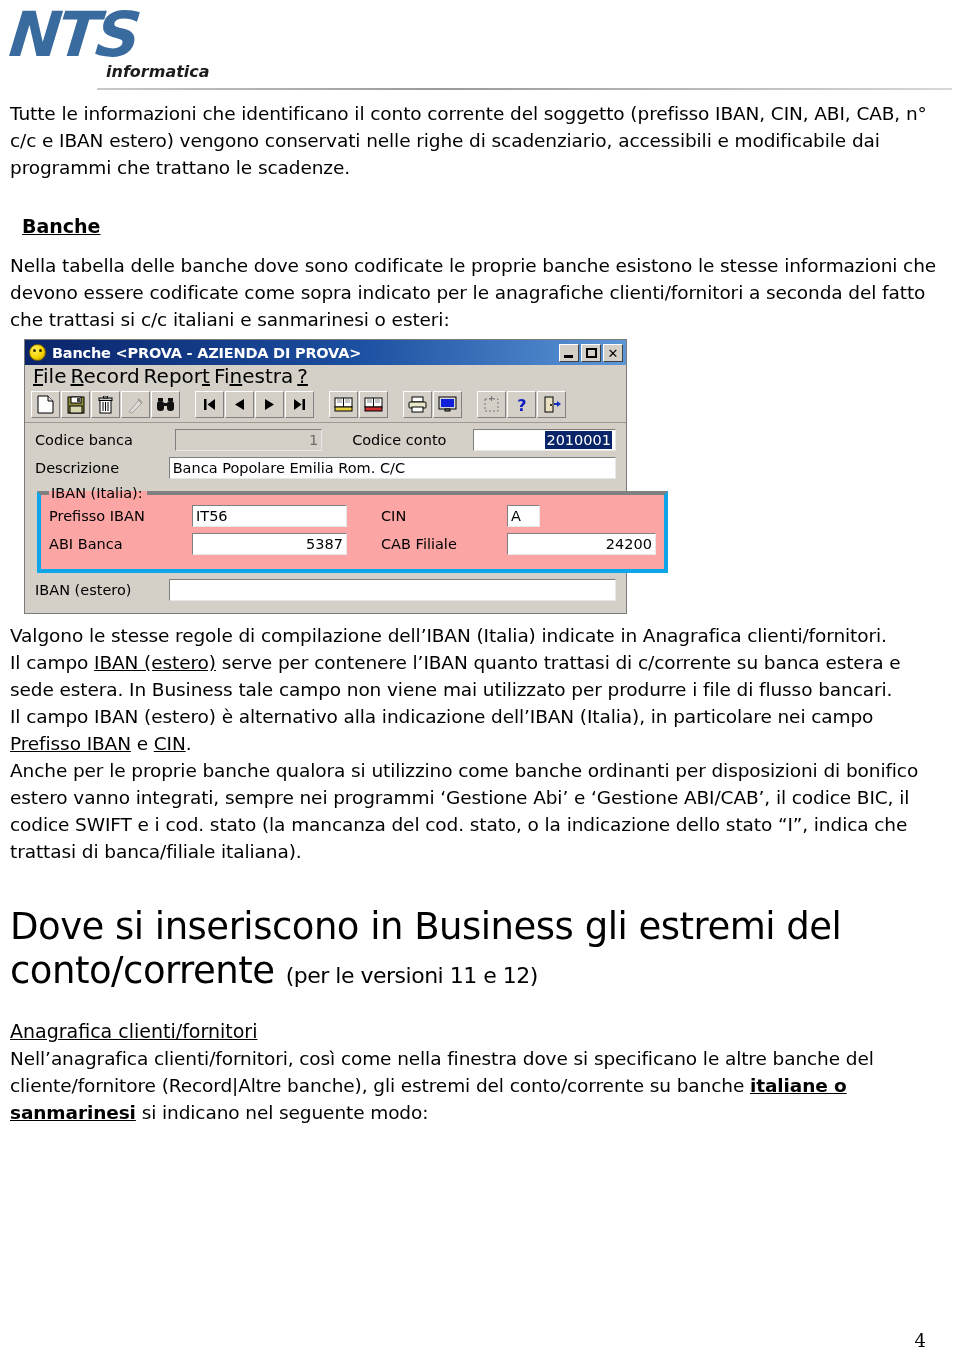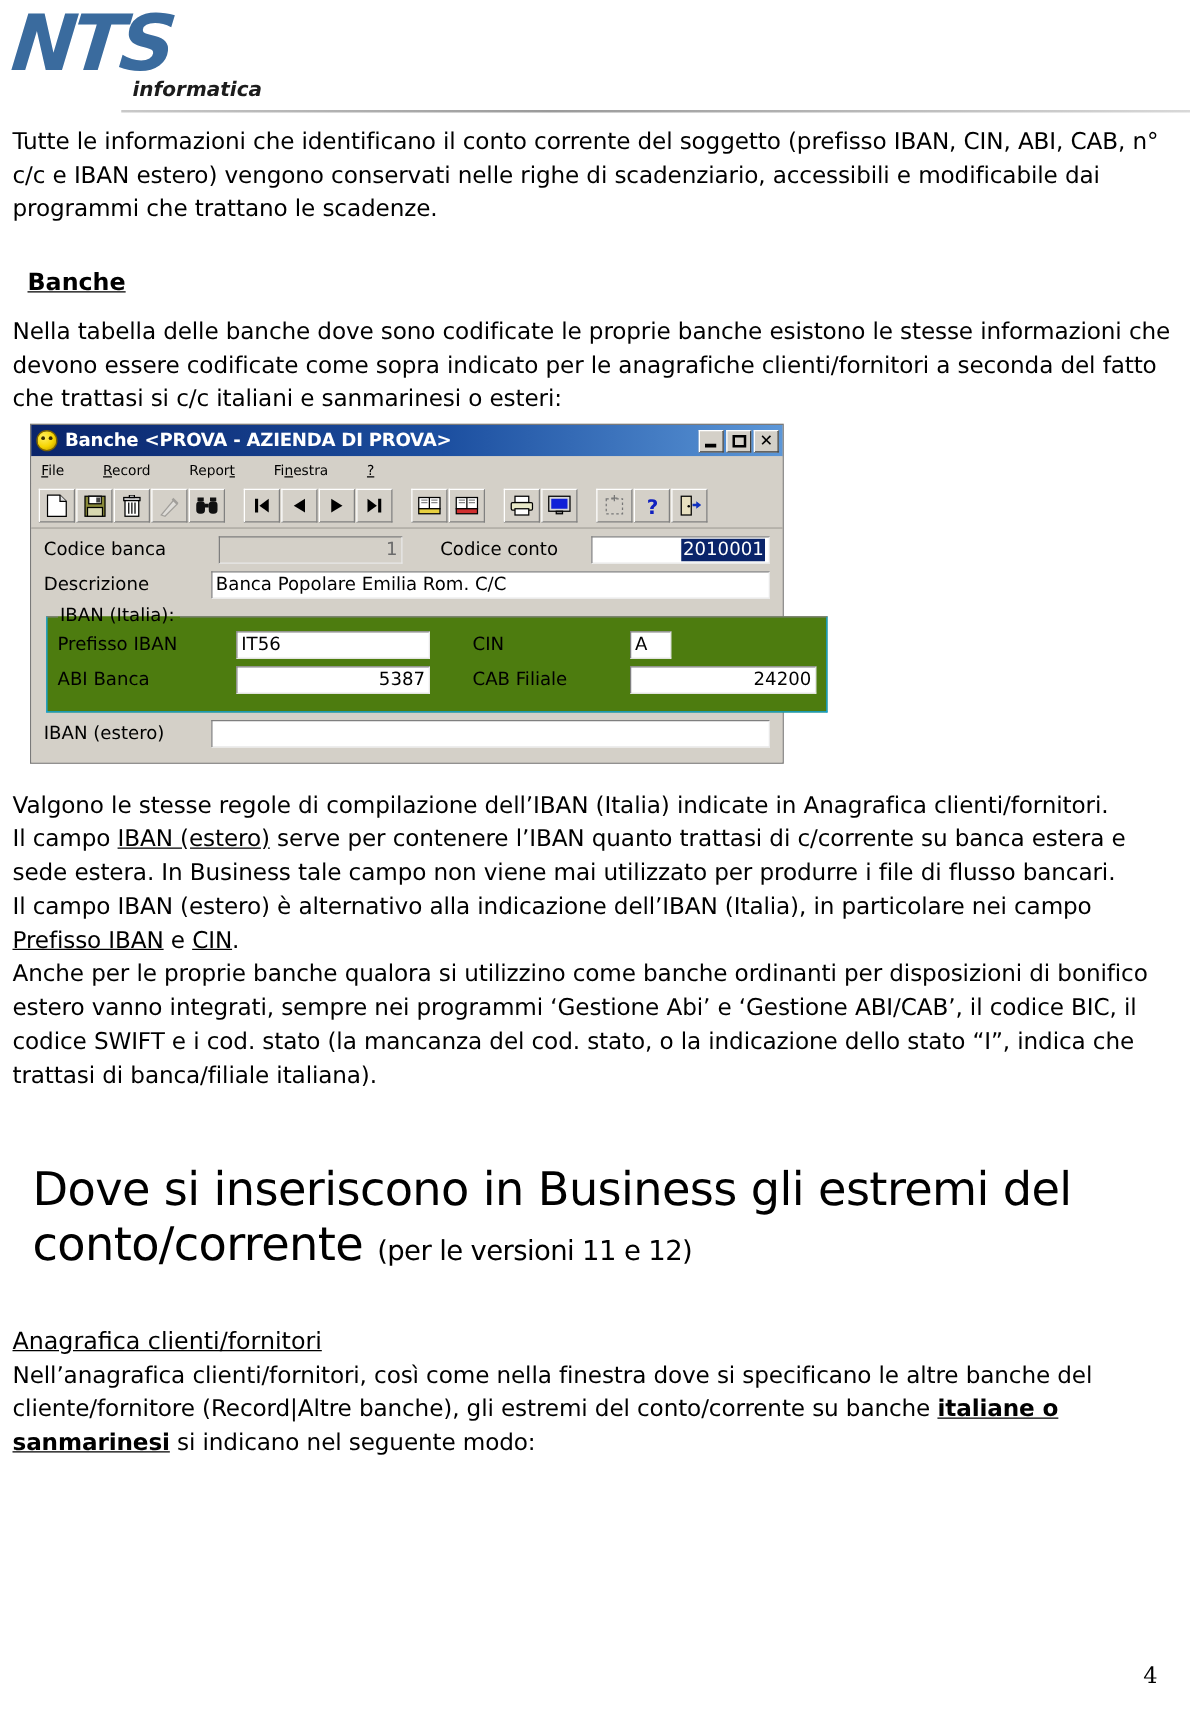--- a/index.html
+++ b/index.html
@@ -80,21 +80,21 @@
     margin: 12px;
     padding: 0;
     text-decoration: underline;
     color: #000;
   }
   .u { text-decoration: underline; }
   .bu { font-weight: bold; text-decoration: underline; }
 
   
   .win-shot {
-    margin: 6px 0 12px 14px;
+    margin: 6px 0 0 14px;
     width: 603px;
     border: 1px solid #7a7a7a;
     background: #d4d0c8;
     font-family: "DejaVu Sans", sans-serif;
     position: relative;
   }
   .titlebar {
     height: 25px;
     background: linear-gradient(to right, #0a246a 0%, #1c4fa0 55%, #5c97d8 100%);
     display: flex;
@@ -156,23 +156,23 @@
     position: absolute; left: 0; top: 0; width: 100%; height: 100%;
     font-family: "DejaVu Sans", sans-serif;
     font-weight: bold; font-size: 13px; line-height: 17px;
   }
 
   .menubar {
     height: 22px;
     display: flex;
     align-items: center;
     padding-left: 8px;
-    gap: 31px;
+    gap: 4px;
     background: #d4d0c8;
-    font-size: 11px;
+    font-size: 20px;
   }
   .menu-item { white-space: nowrap; cursor: default; }
   .menu-item u { text-decoration: underline; }
 
   .toolbar {
     height: 36px;
     display: flex;
     align-items: center;
     padding-left: 6px;
     background: #d4d0c8;
@@ -218,37 +218,37 @@
   }
   .field.disabled { background: #d4d0c8; color: #6b6b6b; }
   .field.right { text-align: right; }
   .sel {
     background: #0a246a;
     color: #ffffff;
     padding: 1px 1px;
   }
 
   fieldset.group {
-    border: 1px solid #0ea5e9;
+    border: 4px solid #0ea5e9;
     border-top-color: #808080;
     margin: 6px 0 6px 2px;
     padding: 4px 8px 8px 8px;
-    background: #4d7c0f;
+    background: #fca5a5;
   }
   fieldset.group legend {
     font-size: 14.5px;
     padding: 0 4px 0 2px;
   }
 
   
   h1.big {
     font-size: 37px;
     font-weight: normal;
     line-height: 44px;
-    margin: 16px;
+    margin: 0;
     padding: 0;
     letter-spacing: -0.5px;
   }
   h1.big .small-note {
     font-size: 22px;
   }
   h3.sub-head {
     font-size: 19px;
     font-weight: normal;
     line-height: 27px;

